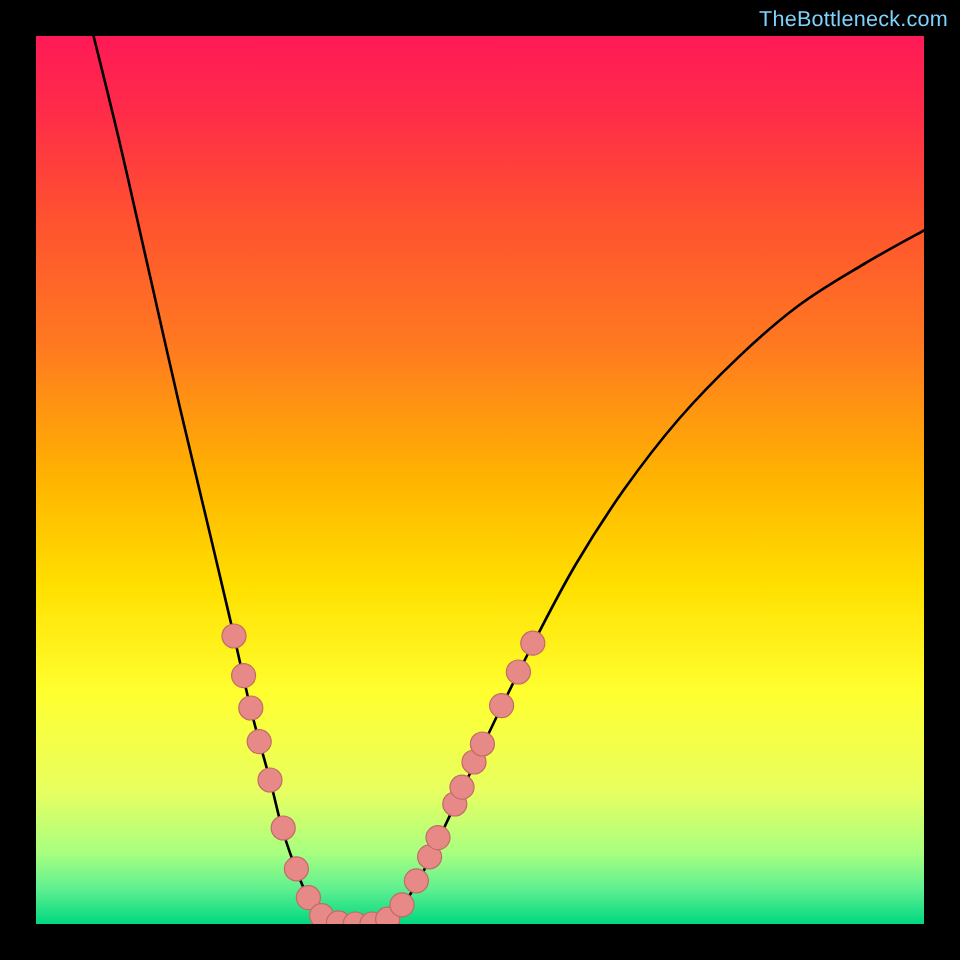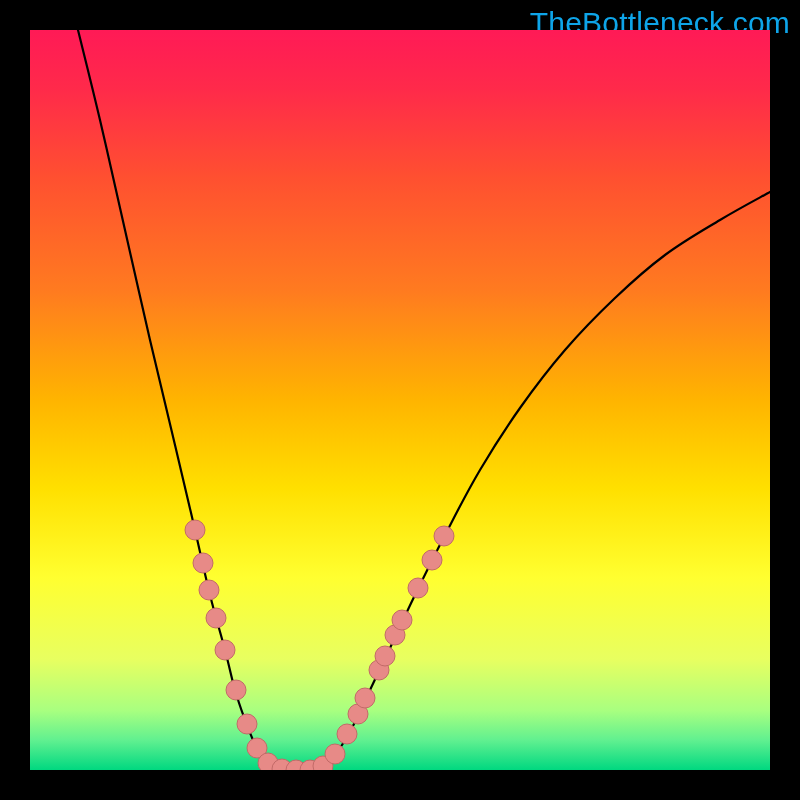--- a/index.html
+++ b/index.html
@@ -21,22 +21,22 @@
     left: 30px;
     top: 30px;
     width: 740px;
     height: 740px;
     overflow: hidden;
   }
   .watermark {
     position: absolute;
     top: 6px;
     right: 10px;
-    color: #0ea5e9;
-    font-size: 30px;
+    color: #7dd3fc;
+    font-size: 18px;
     font-weight: 500;
     letter-spacing: 0.2px;
   }
   svg {
     position: absolute;
     inset: 0;
     width: 100%;
     height: 100%;
     display: block;
   }

